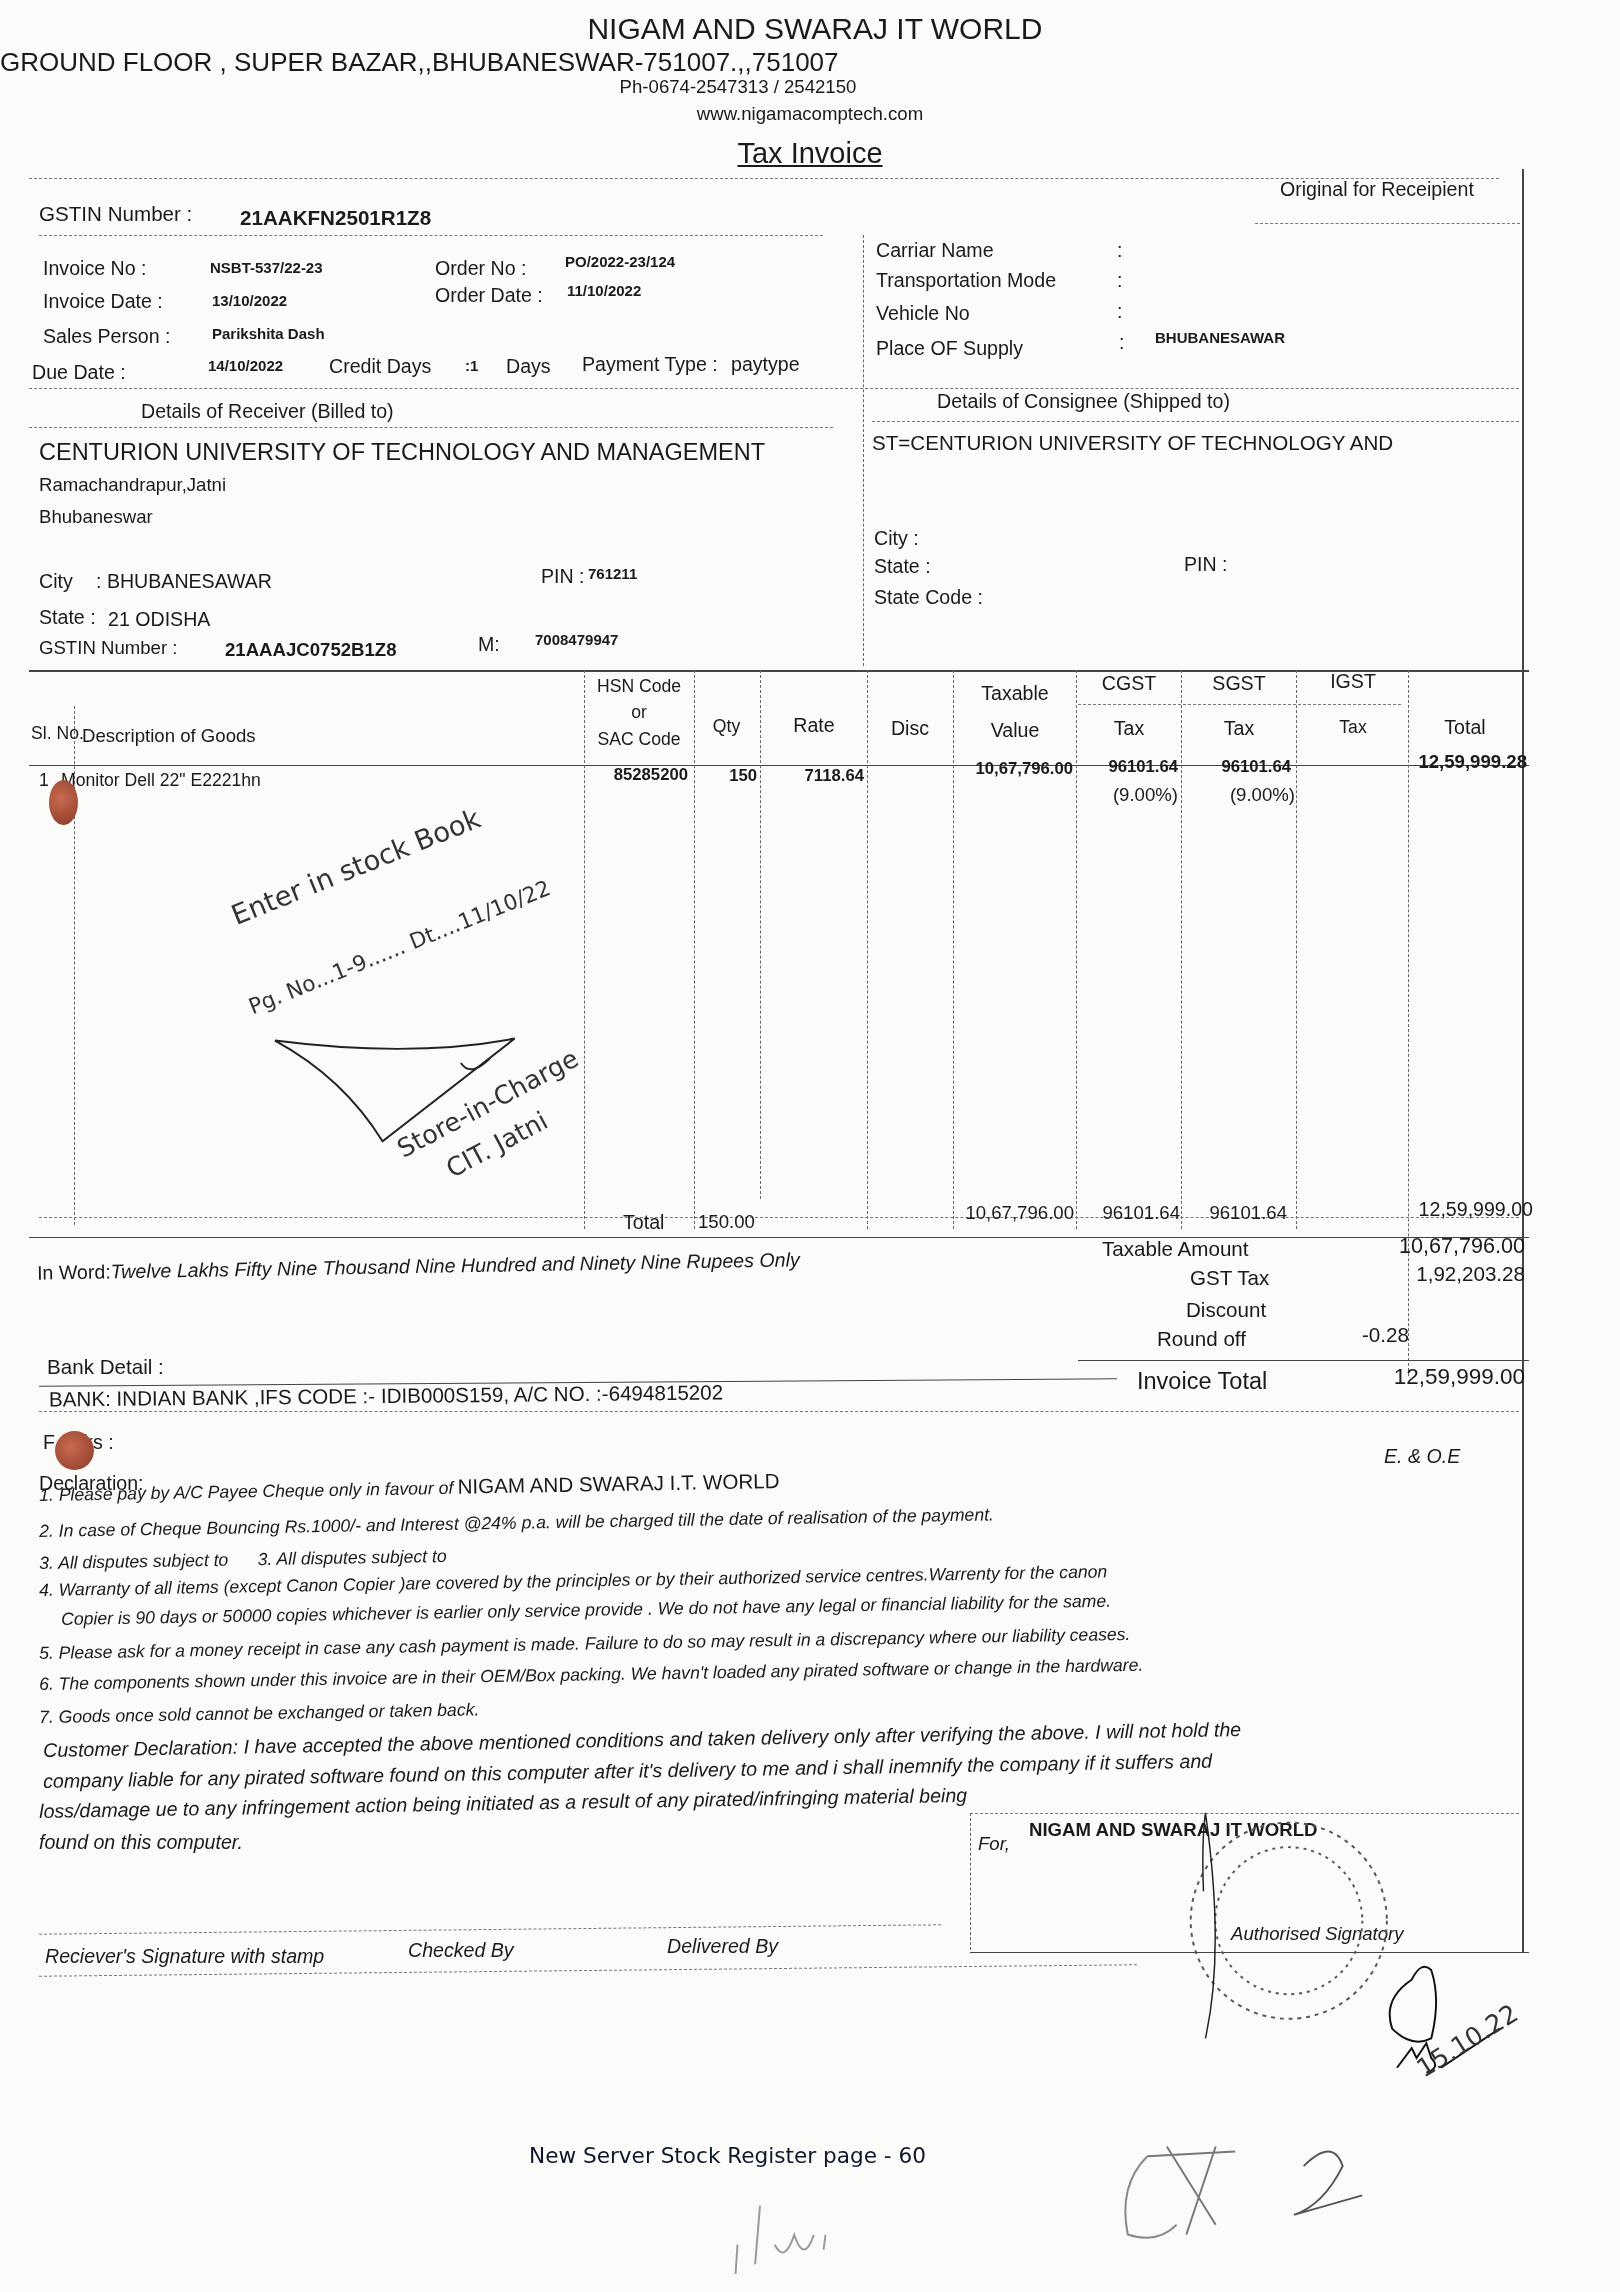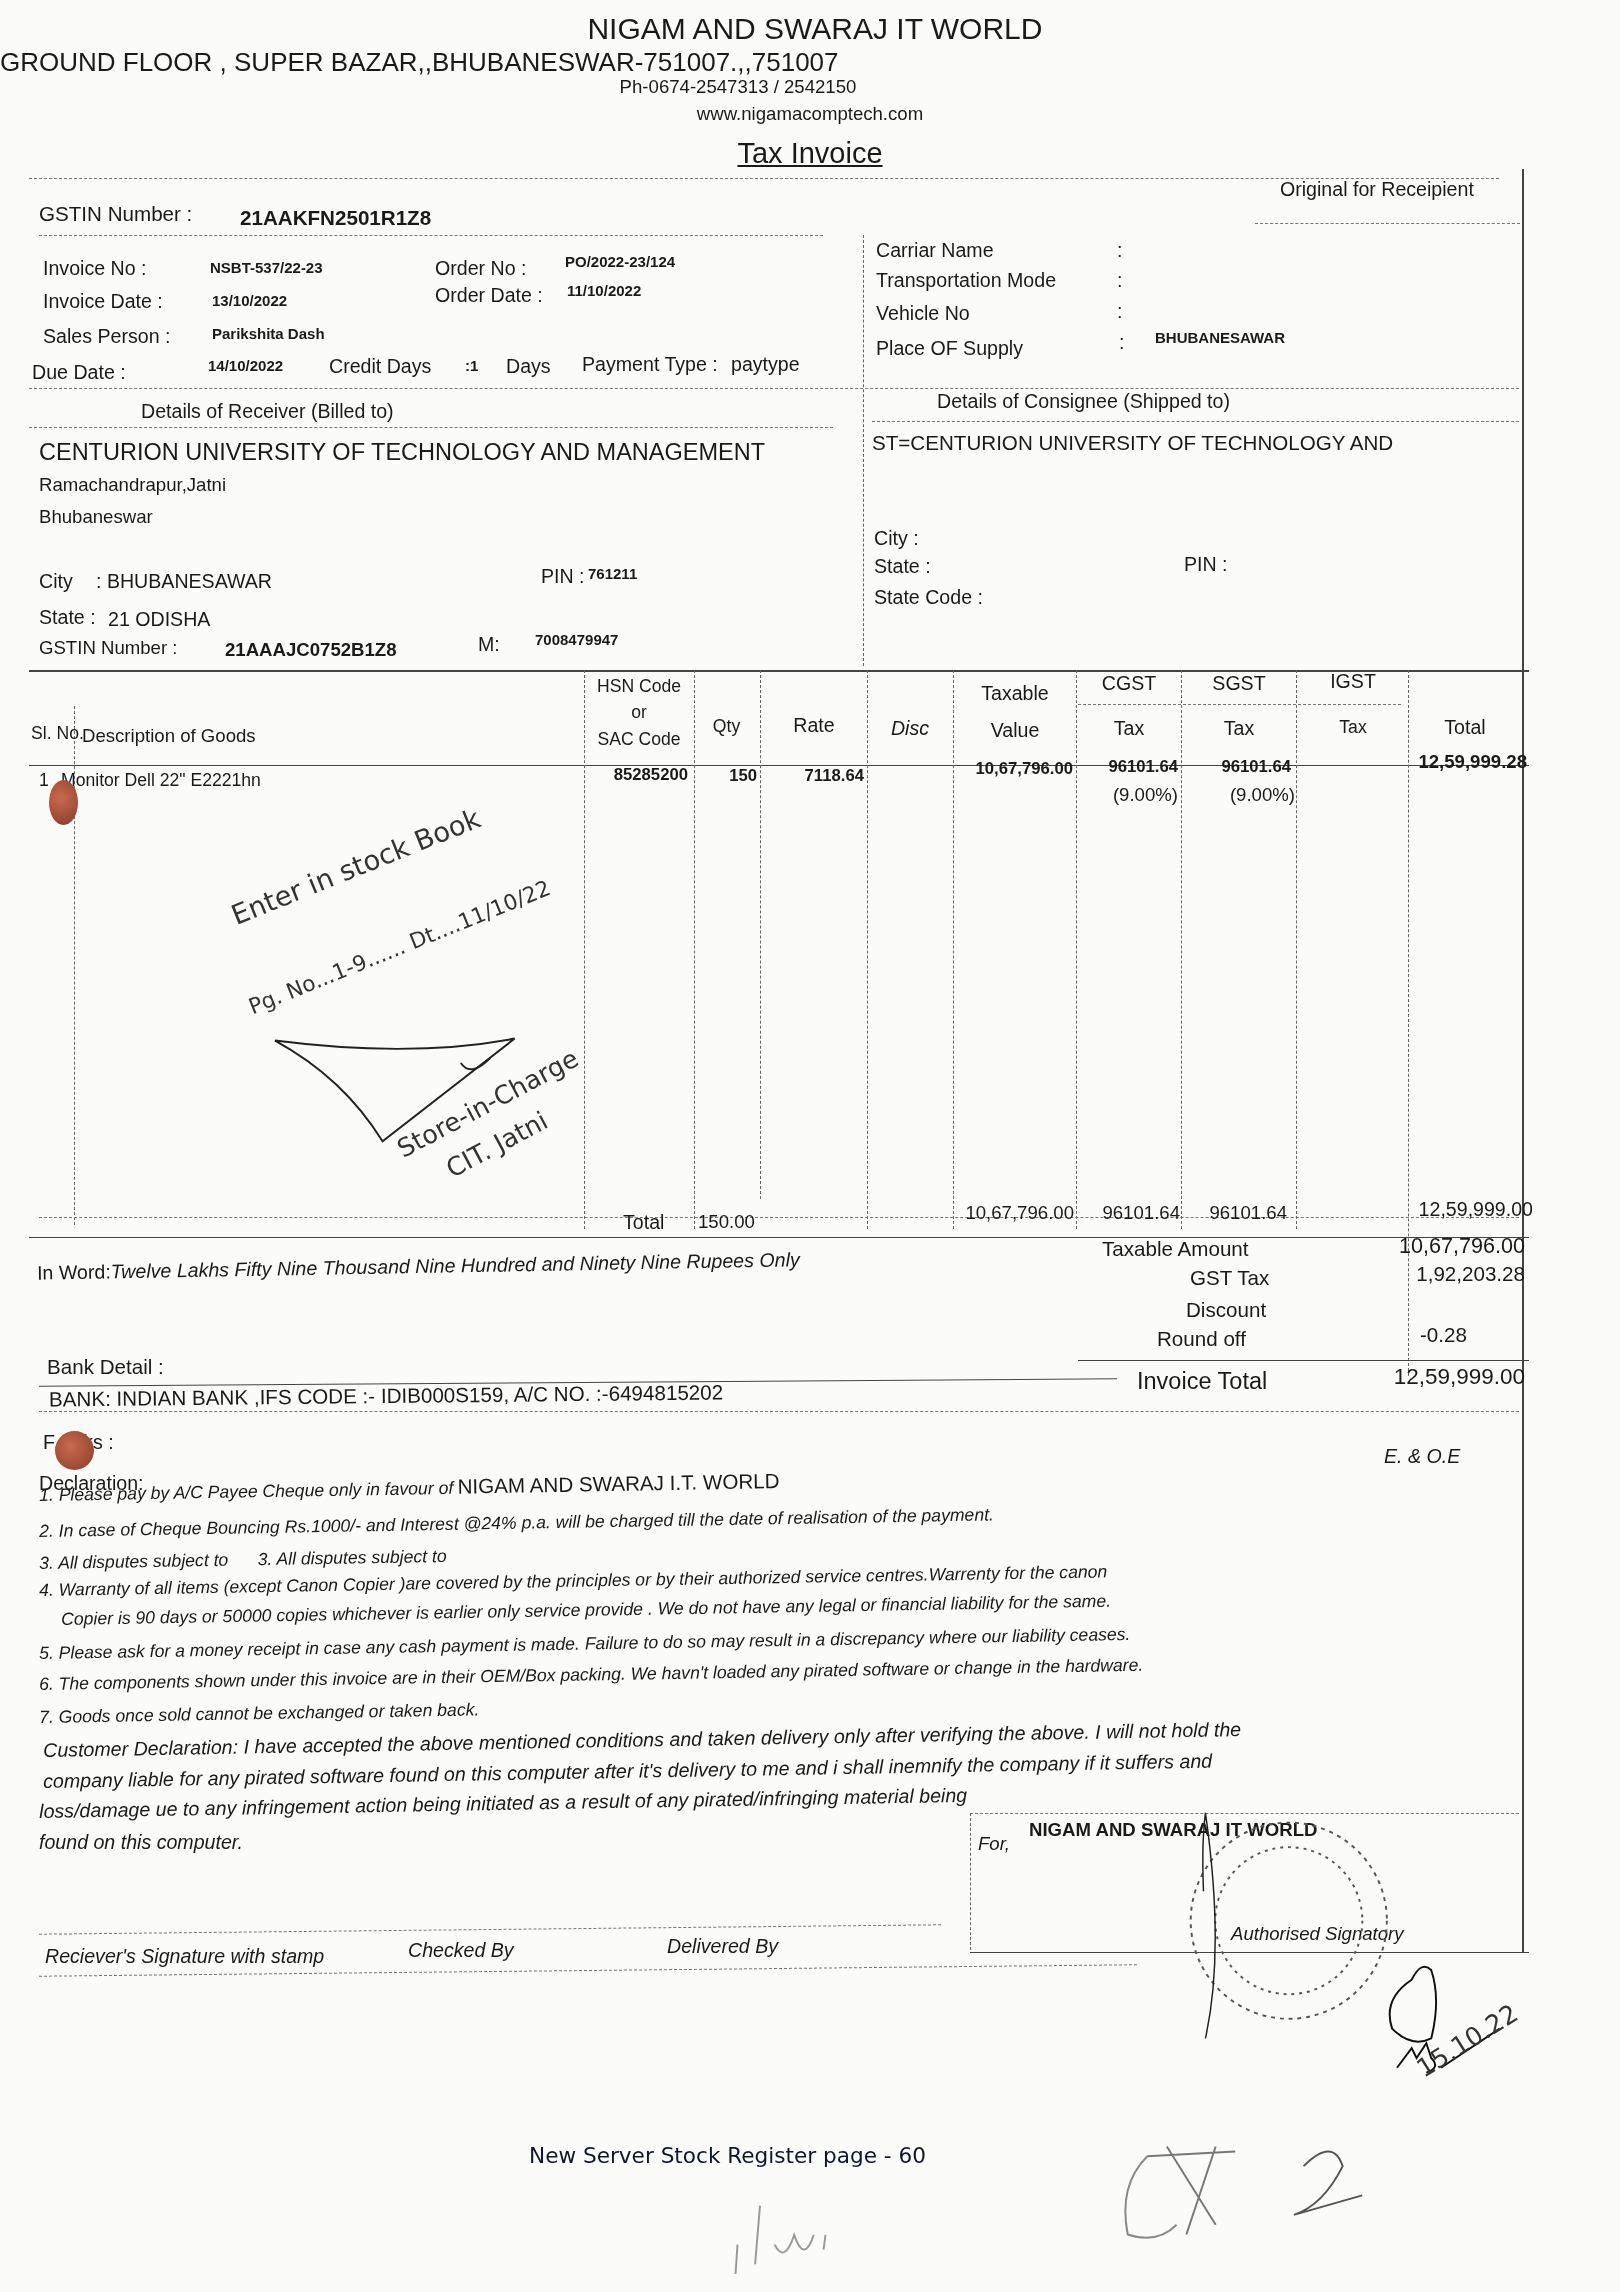--- a/index.html
+++ b/index.html
@@ -114,21 +114,21 @@
 <div class="vline" style="left:1296px;top:670px;height:559px;"></div>
 <div class="vline" style="left:1408px;top:670px;height:706px;"></div>
 
 <div class="t th" style="left:31px;top:725px;width:39px;text-align:left;font-size:17.6px;line-height:17.6px;">Sl. No.</div>
 <div class="t th" style="left:82px;top:725px;text-align:left;font-size:18.6px;">Description of Goods</div>
 <div class="t th" style="left:586px;top:676px;width:106px;font-size:17.6px;">HSN Code</div>
 <div class="t th" style="left:586px;top:702px;width:106px;font-size:17.6px;">or</div>
 <div class="t th" style="left:586px;top:729px;width:106px;font-size:17.6px;">SAC Code</div>
 <div class="t th" style="left:696px;top:716px;width:61px;font-size:17.6px;">Qty</div>
 <div class="t th" style="left:762px;top:714px;width:104px;">Rate</div>
-<div class="t th" style="left:869px;top:717px;width:82px;font-style:italic;">Disc</div>
+<div class="t th" style="left:869px;top:717px;width:82px;">Disc</div>
 <div class="t th" style="left:955px;top:682px;width:120px;">Taxable</div>
 <div class="t th" style="left:955px;top:719px;width:120px;">Value</div>
 <div class="t th" style="left:1078px;top:672px;width:102px;">CGST</div>
 <div class="t th" style="left:1183px;top:672px;width:112px;">SGST</div>
 <div class="t th" style="left:1298px;top:670px;width:110px;">IGST</div>
 <div class="t th" style="left:1078px;top:717px;width:102px;">Tax</div>
 <div class="t th" style="left:1183px;top:717px;width:112px;">Tax</div>
 <div class="t th" style="left:1298px;top:717px;width:110px;font-size:17.6px;">Tax</div>
 <div class="t th" style="left:1411px;top:716px;width:108px;">Total</div>
 
@@ -171,21 +171,21 @@
   <span>In Word:</span><i>Twelve Lakhs Fifty Nine Thousand Nine Hundred and Ninety Nine Rupees Only</i>
 </div>
 
 <div class="t lbl" style="left:1102px;top:1237px;font-size:20.6px;">Taxable Amount</div>
 <div class="t lbl" style="left:1362px;top:1233px;width:163px;text-align:right;font-size:21.6px;">10,67,796.00</div>
 <div class="t lbl" style="left:1190px;top:1266px;font-size:20.6px;">GST Tax</div>
 <div class="t lbl" style="left:1362px;top:1262px;width:163px;text-align:right;font-size:20.6px;">1,92,203.28</div>
 <div class="t lbl" style="left:1186px;top:1298px;font-size:20.6px;">Discount</div>
 <div class="t lbl" style="left:1362px;top:1296px;width:163px;text-align:right;font-size:20.6px;"></div>
 <div class="t lbl" style="left:1157px;top:1327px;font-size:20.6px;">Round off</div>
-<div class="t lbl" style="left:1362px;top:1323px;width:163px;text-align:center;font-size:20.6px;">-0.28</div>
+<div class="t lbl" style="left:1362px;top:1323px;width:163px;text-align:left;font-size:20.6px;">-0.28</div>
 <div class="hline" style="left:1078px;top:1360px;width:451px;border-top-width:1px;"></div>
 <div class="t lbl" style="left:1137px;top:1368px;font-size:23.5px;">Invoice Total</div>
 <div class="t lbl" style="left:1362px;top:1364px;width:163px;text-align:right;font-size:22.5px;">12,59,999.00</div>
 
 <div class="t lbl" style="left:47px;top:1355px;font-size:20.6px;">Bank Detail :</div>
 <div class="hline" style="left:39px;top:1382px;width:1078px;border-top-width:1px;transform:rotate(-0.4deg);"></div>
 <div class="t lbl" style="left:49px;top:1384px;font-size:20.6px;transform:rotate(-0.6deg);">BANK: INDIAN BANK ,IFS CODE :- IDIB000S159, A/C NO. :-6494815202</div>
 <div class="hline thin" style="left:39px;top:1411px;width:1480px;"></div>
 
 <div class="t lbl" style="left:43px;top:1431px;font-size:19.6px;">F&nbsp;&nbsp;&nbsp;&nbsp;<span>rks :</span></div>

